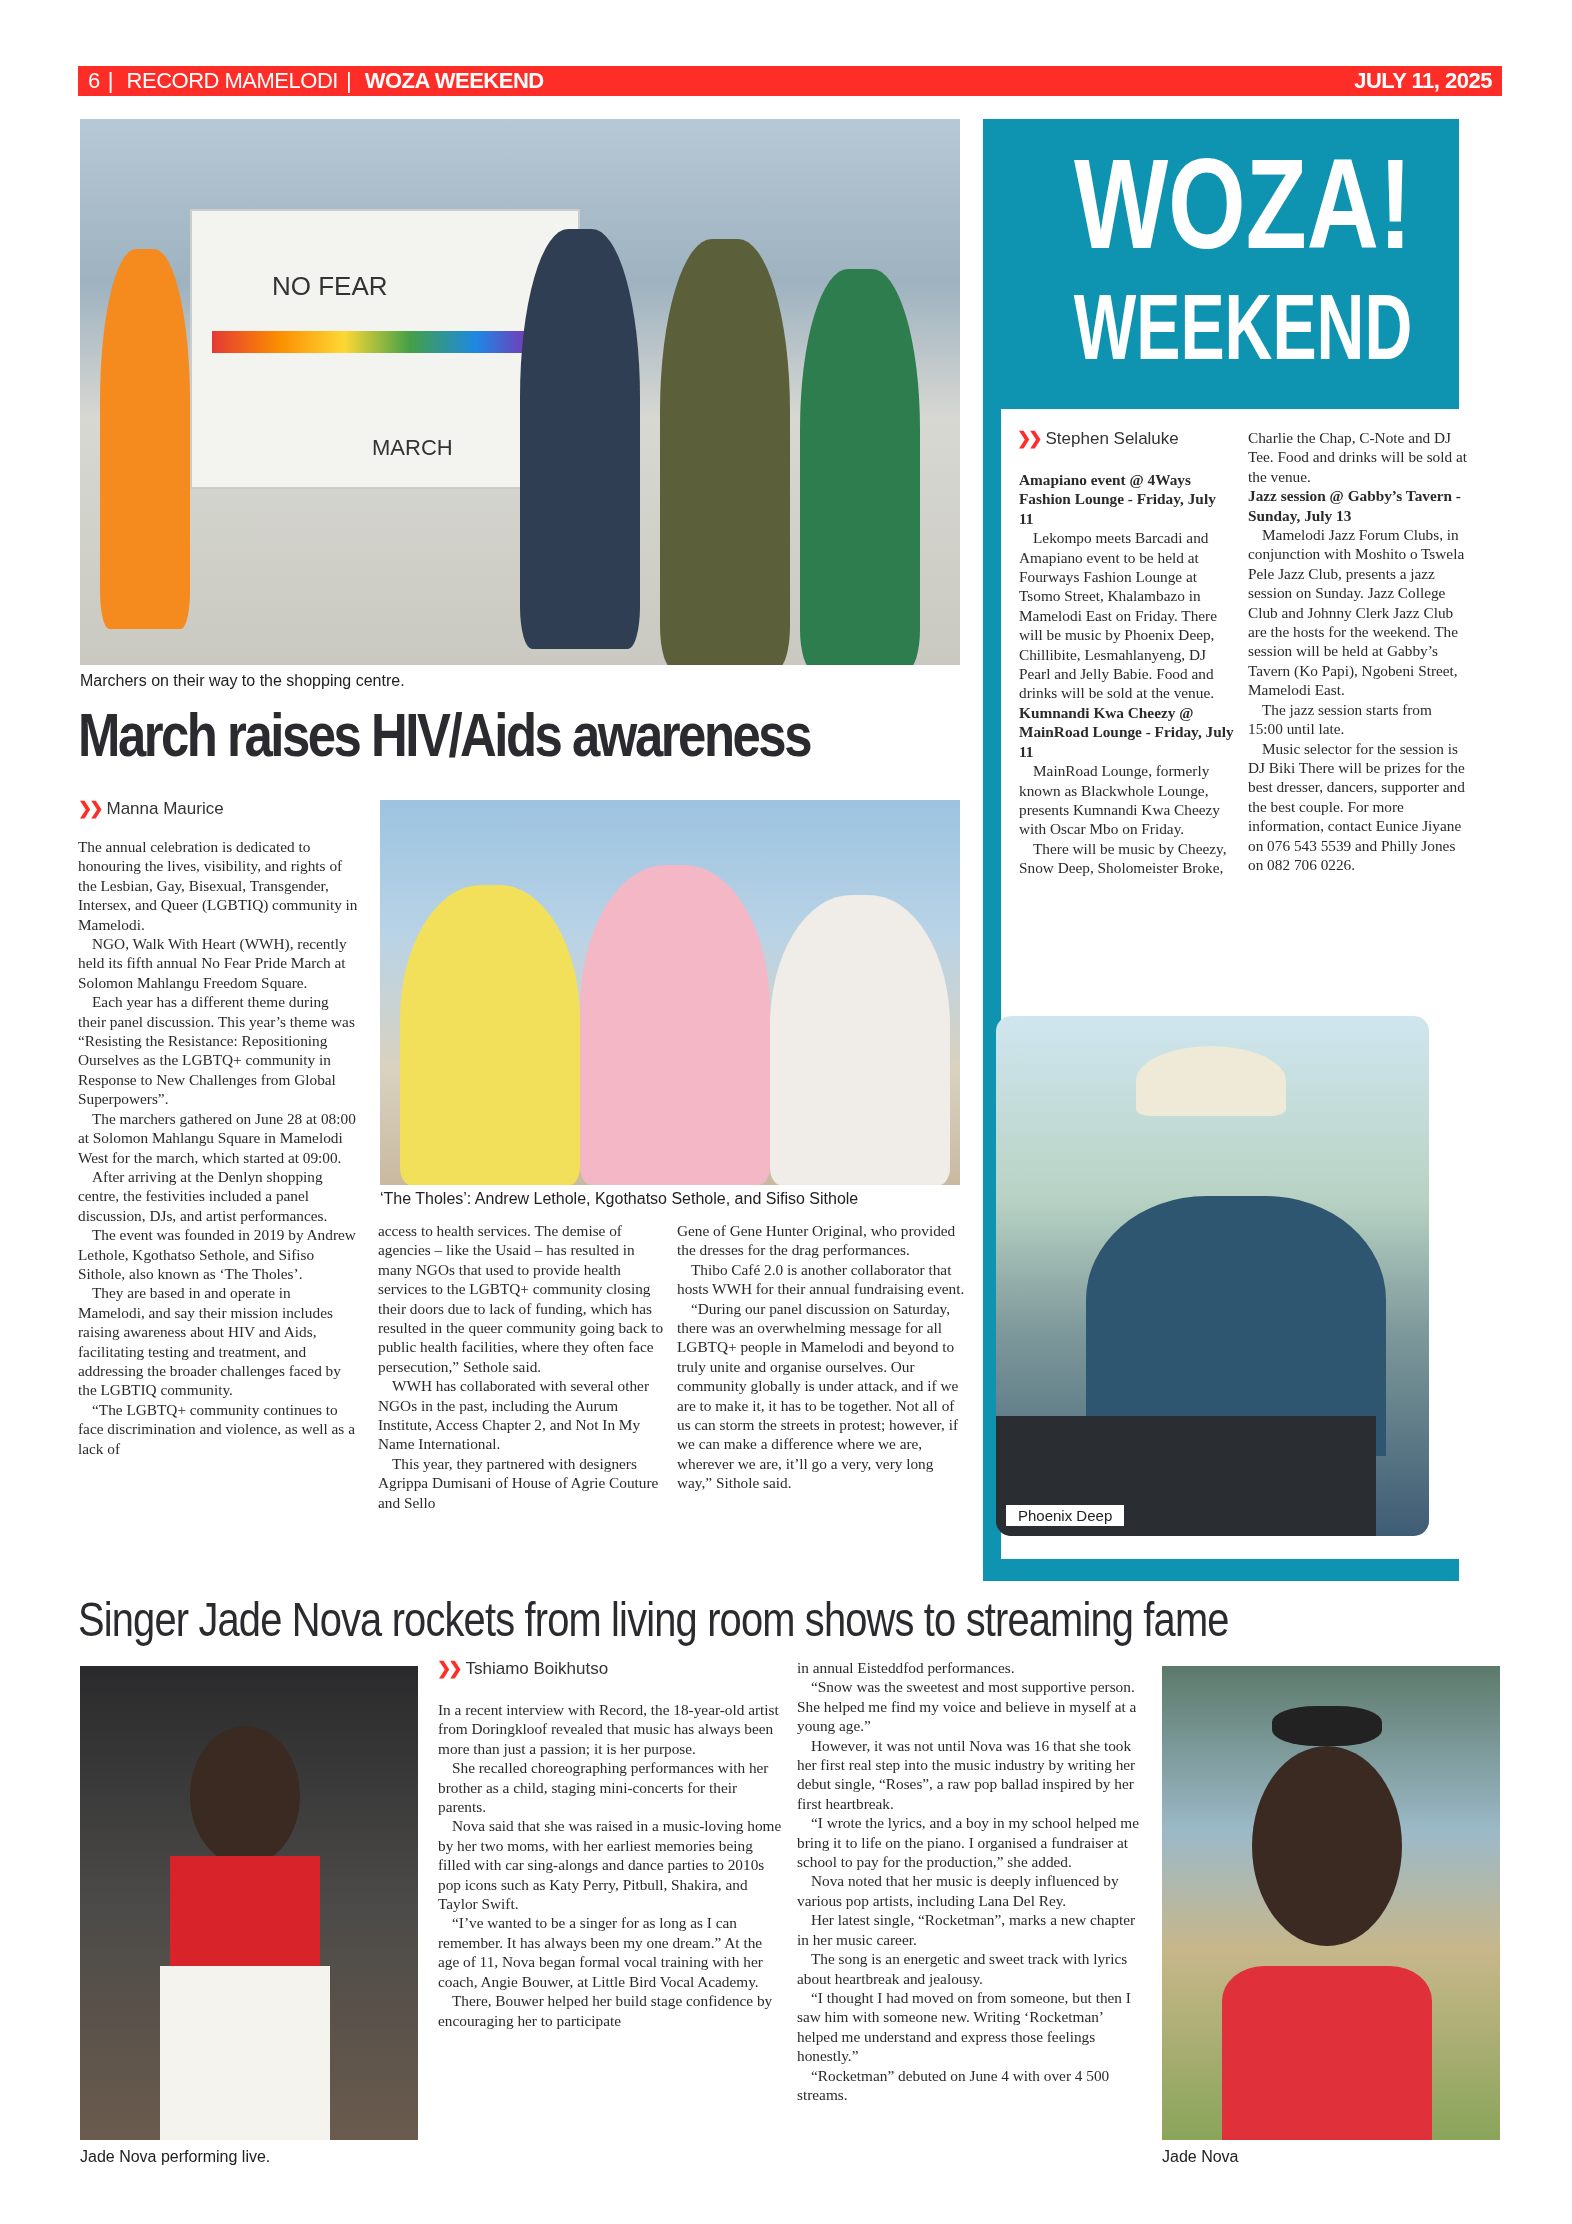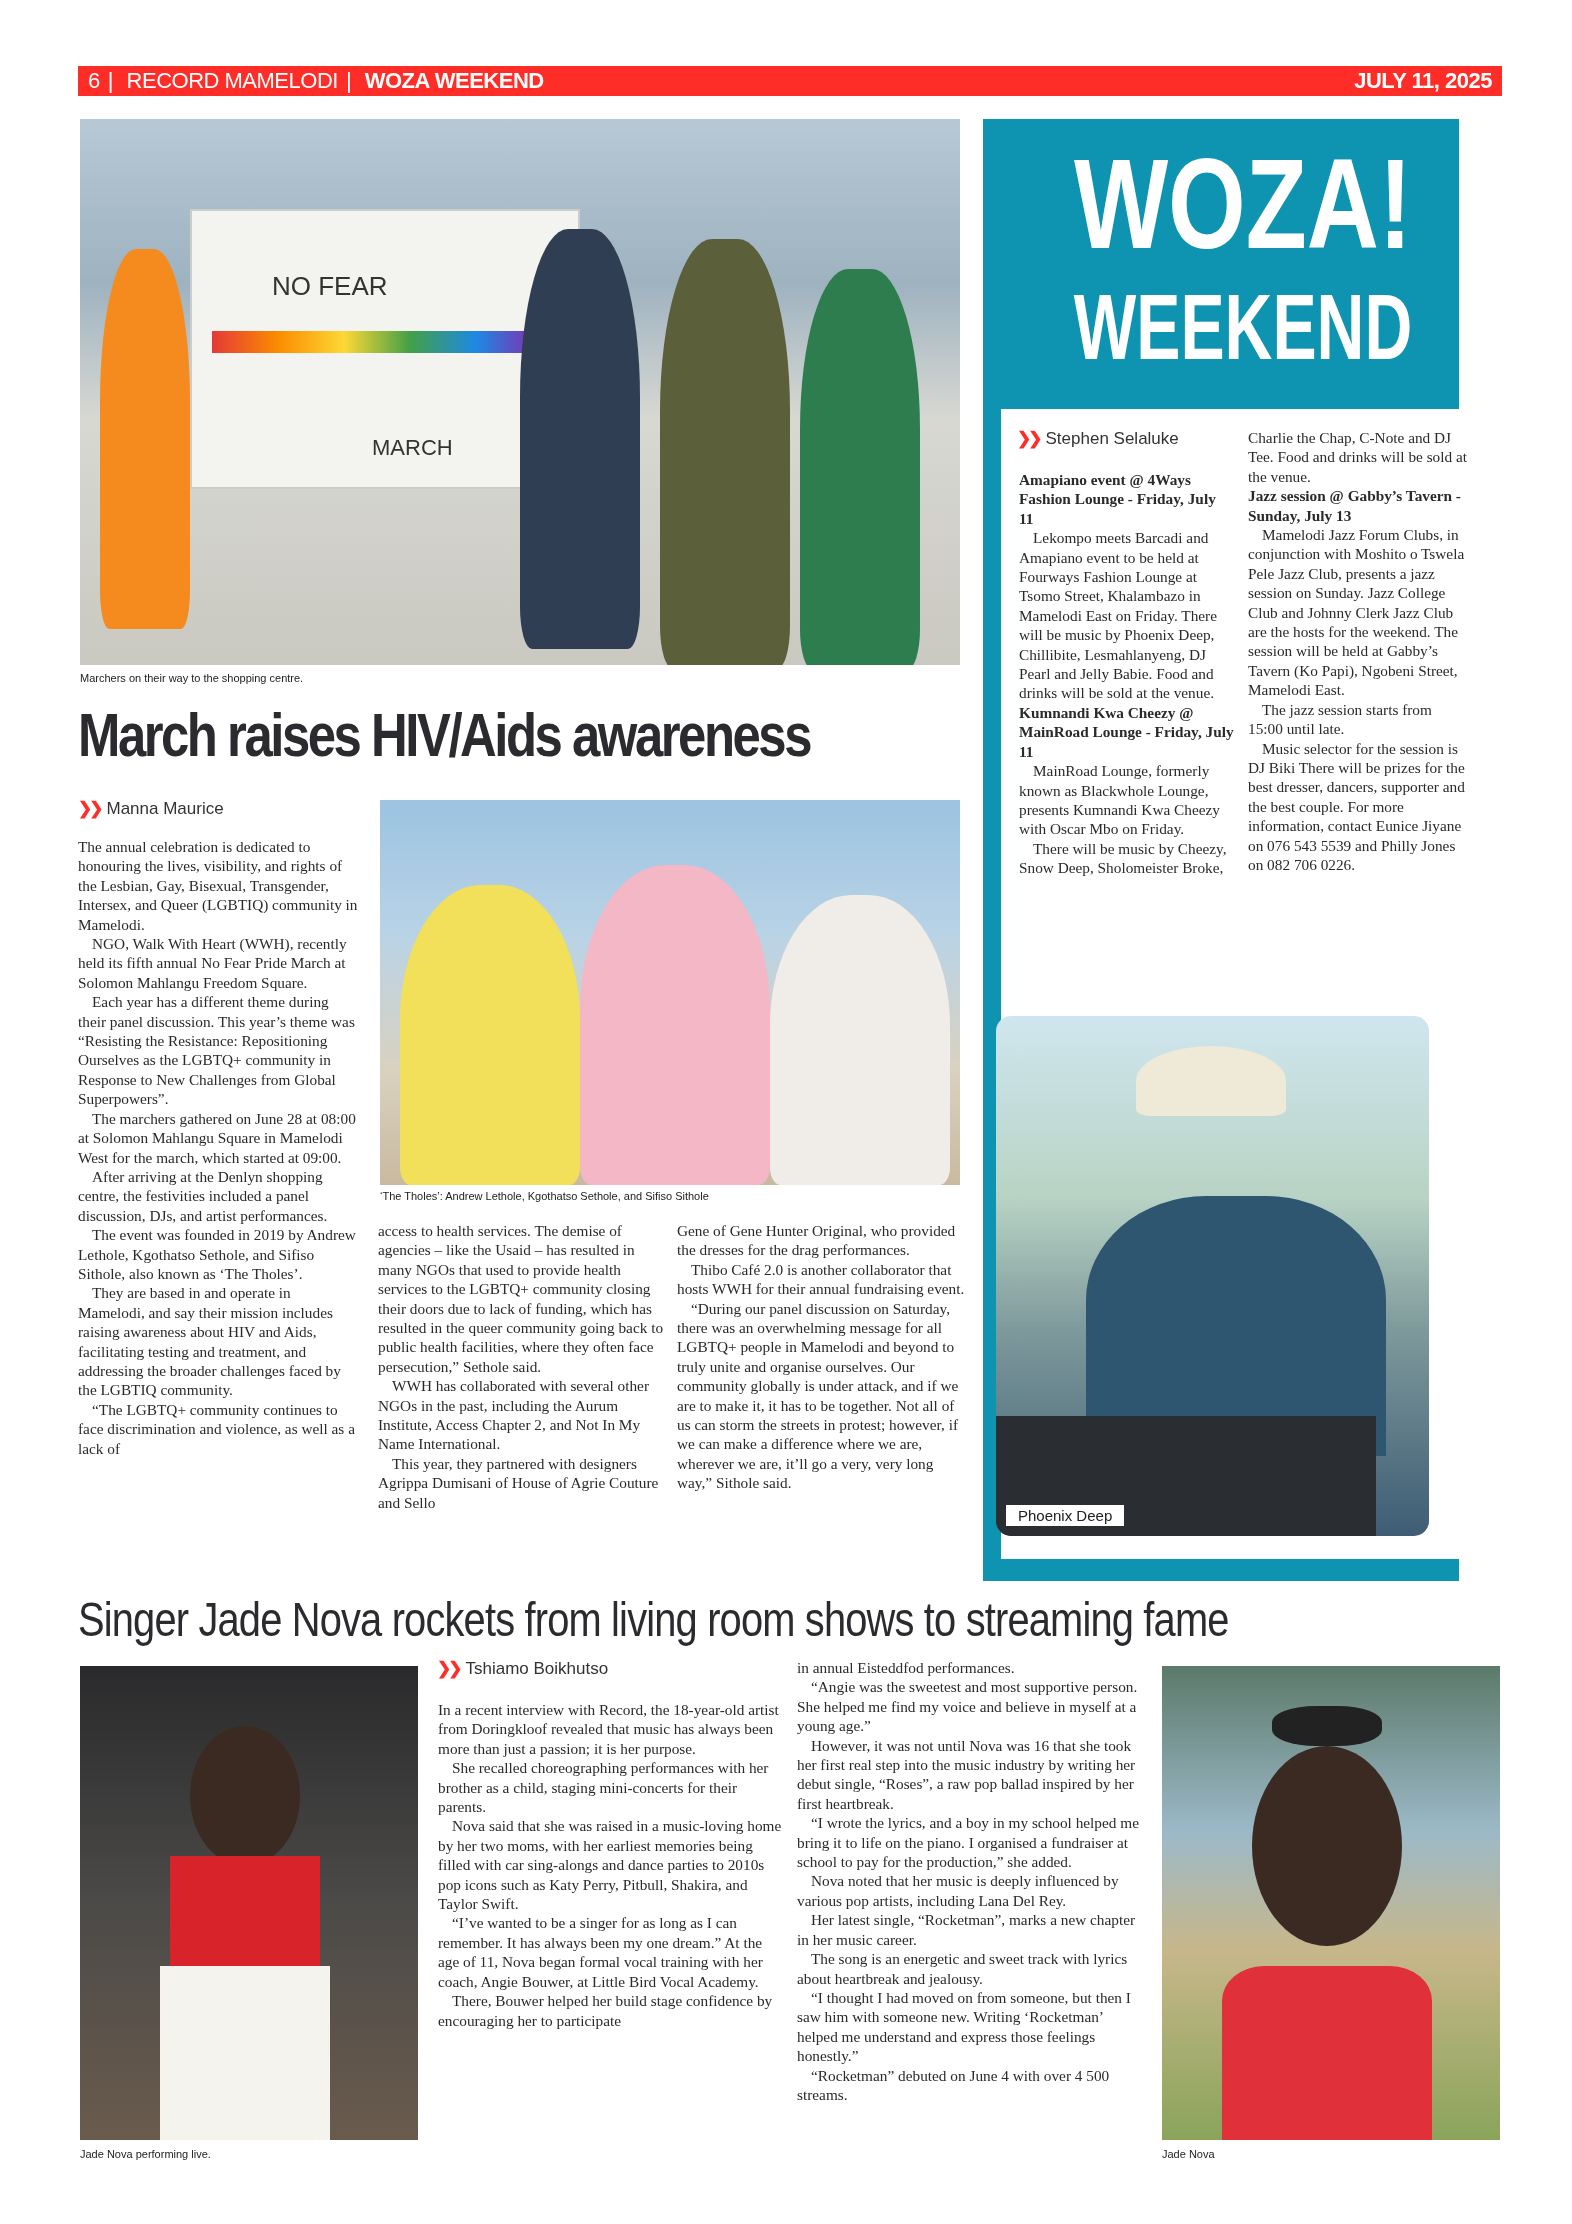--- a/index.html
+++ b/index.html
@@ -19,21 +19,21 @@
   .photo { background: #8a9aa8; overflow: hidden; }
   .photo-march { left: 80px; top: 119px; width: 880px; height: 546px;
     background: linear-gradient(180deg, #b7c8d6 0%, #9eb2c0 30%, #d8d8d2 55%, #c9c9c2 100%); }
   .photo-march .banner { position: absolute; left: 110px; top: 90px; width: 390px; height: 280px; background: #f3f3ef; border: 2px solid #ccc; padding-left: 17px; }
   .photo-march .banner .bt { position:absolute; left: 80px; top: 60px; font-family:"Liberation Sans",sans-serif; font-size: 26px; color:#333; }
   .photo-march .banner .rb { position:absolute; left: 20px; top: 120px; width: 330px; height: 22px;
     background: linear-gradient(90deg,#e53935,#fb8c00,#fdd835,#43a047,#1e88e5,#8e24aa); }
   .photo-march .banner .bm { position:absolute; left: 180px; top: 185px; font-family:"Liberation Sans",sans-serif; font-size: 22px; color:#333;margin-top:39px; }
   .photo-march .p { position: absolute; border-radius: 40% 40% 10% 10%; }
 
-  .caption { font-family: "Liberation Sans", sans-serif; font-size: 11px; color: #222; }
+  .caption { font-family: "Liberation Sans", sans-serif; font-size: 16px; color: #222; }
 
   .headline1 { left: 78px; top: 700px; font-family: "Liberation Sans", sans-serif; font-weight: bold;
     font-size: 62px; line-height: 70px; color: #2b2b2f; letter-spacing: -3px; transform: scaleX(0.82); transform-origin: left; white-space: nowrap; }
 
   .byline { font-family: "Liberation Sans", sans-serif; font-size: 17px; color: #333; display: flex; align-items: center; gap: 6px; }
   .byline .chev { color: #ff2d27; font-weight: bold; font-size: 17px; letter-spacing: -3px; }
 
   .col { font-size: 15.3px; line-height: 19.4px; color: #2a2a2a; }
   .col p { text-indent: 0; }
   .col p + p { text-indent: 14px; }
@@ -168,21 +168,21 @@
 <div class="abs col" style="left:438px;top:1700px;width:345px;">
   <p>In a recent interview with Record, the 18-year-old artist from Doringkloof revealed that music has always been more than just a passion; it is her purpose.</p>
   <p>She recalled choreographing performances with her brother as a child, staging mini-concerts for their parents.</p>
   <p>Nova said that she was raised in a music-loving home by her two moms, with her earliest memories being filled with car sing-alongs and dance parties to 2010s pop icons such as Katy Perry, Pitbull, Shakira, and Taylor Swift.</p>
   <p>“I’ve wanted to be a singer for as long as I can remember. It has always been my one dream.” At the age of 11, Nova began formal vocal training with her coach, Angie Bouwer, at Little Bird Vocal Academy.</p>
   <p>There, Bouwer helped her build stage confidence by encouraging her to participate</p>
 </div>
 
 <div class="abs col" style="left:797px;top:1658px;width:350px;">
   <p>in annual Eisteddfod performances.</p>
-  <p>“Angie was the sweetest and most supportive person. She helped me find my voice and believe in myself at a young age.”</p>
+  <p>“Snow was the sweetest and most supportive person. She helped me find my voice and believe in myself at a young age.”</p>
   <p>However, it was not until Nova was 16 that she took her first real step into the music industry by writing her debut single, “Roses”, a raw pop ballad inspired by her first heartbreak.</p>
   <p>“I wrote the lyrics, and a boy in my school helped me bring it to life on the piano. I organised a fundraiser at school to pay for the production,” she added.</p>
   <p>Nova noted that her music is deeply influenced by various pop artists, including Lana Del Rey.</p>
   <p>Her latest single, “Rocketman”, marks a new chapter in her music career.</p>
   <p>The song is an energetic and sweet track with lyrics about heartbreak and jealousy.</p>
   <p>“I thought I had moved on from someone, but then I saw him with someone new. Writing ‘Rocketman’ helped me understand and express those feelings honestly.”</p>
   <p>“Rocketman” debuted on June 4 with over 4 500 streams.</p>
 </div>
 
 <div class="abs photo photo-jade2">

